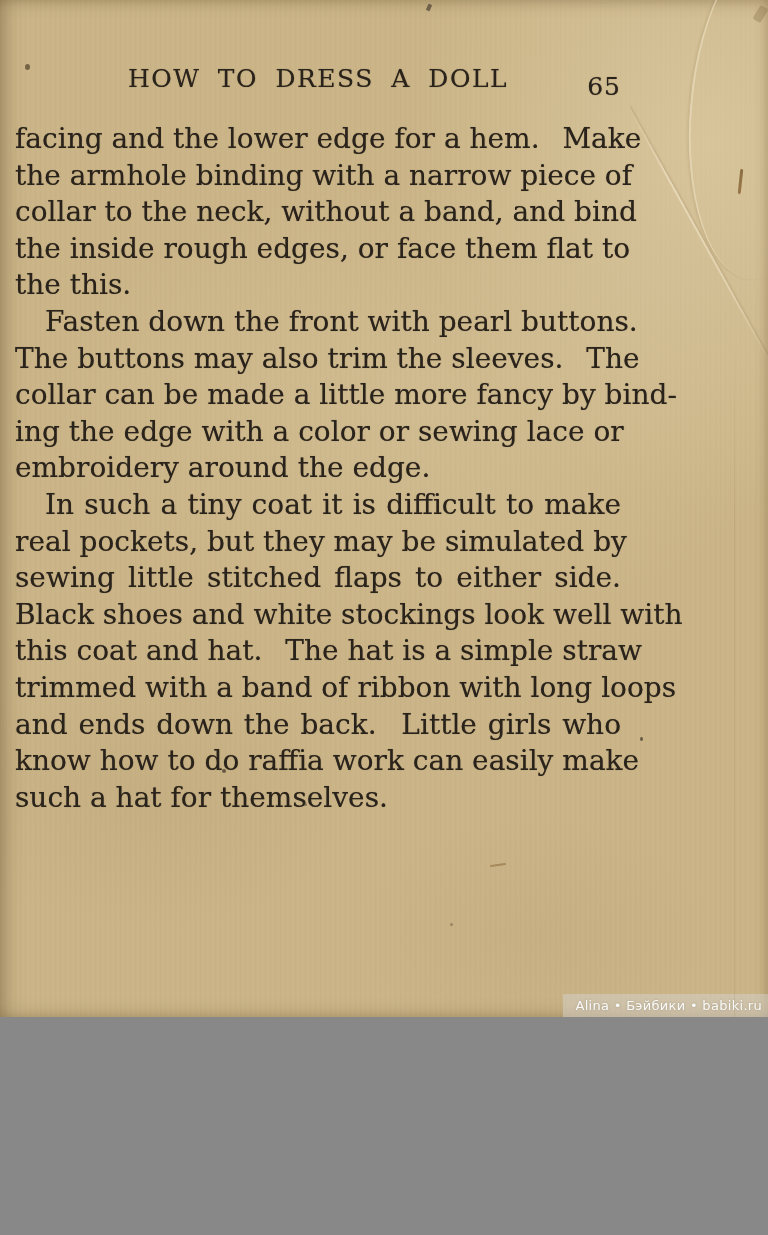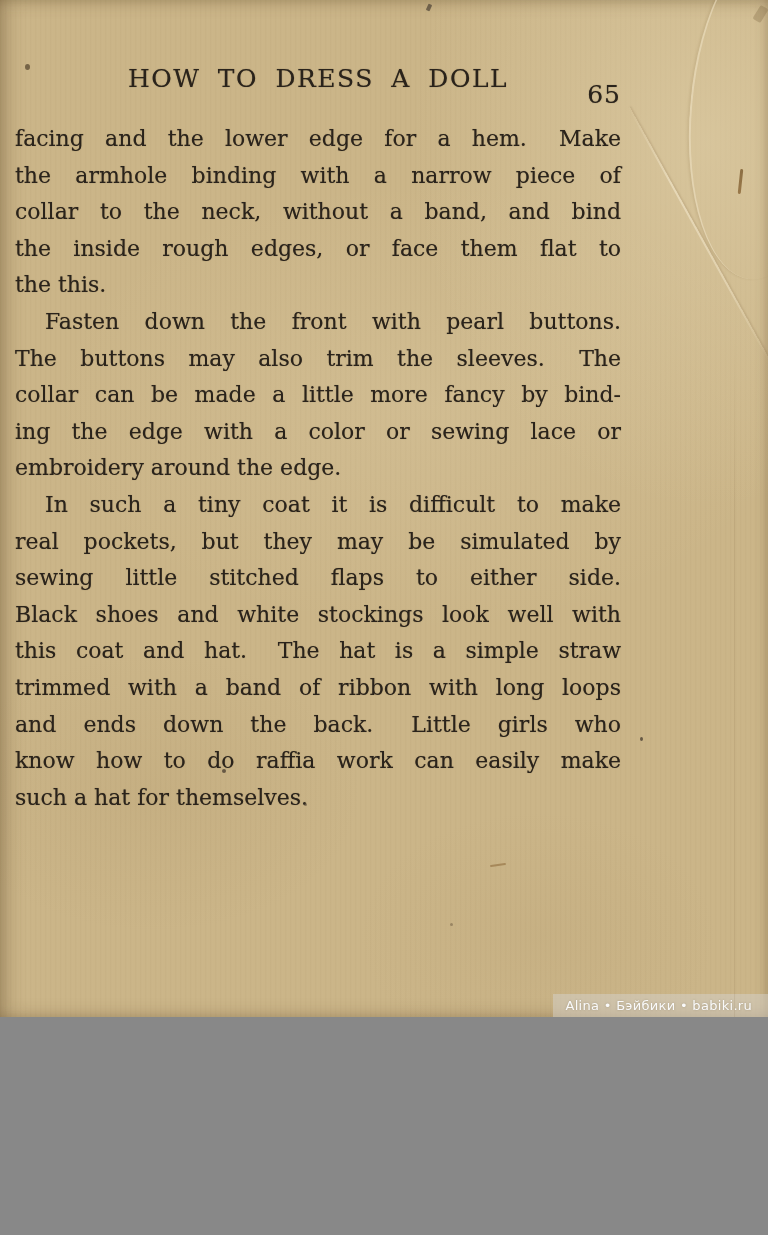--- a/index.html
+++ b/index.html
@@ -37,31 +37,31 @@
     width: 606px; height: 34px;
     text-align: center;
     font-size: 25px;
     letter-spacing: 1.5px;
     word-spacing: 8px;
     white-space: nowrap;
     text-shadow: 0 0 1px rgba(46,37,24,0.55);
   }
   .running-head .page-num {
     position: absolute;
-    right: 0; top: 16px;
+    right: 0; top: 8px;
     letter-spacing: 1px;
     word-spacing: normal;
   }
 
   
   .body-text {
     position: absolute;
     left: 15px; top: 121px;
     width: 606px;
-    font-size: 22px;
+    font-size: 28px;
     line-height: 36.6px;
     text-shadow: 0 0 0.8px rgba(48,38,24,0.50);
   }
   .body-text .line {
     text-align: justify;
     text-align-last: justify;
     white-space: nowrap; 
   }
   .body-text .line.last {
     text-align-last: left;
@@ -81,21 +81,21 @@
   }
   .page-footer .sig { font-weight: bold; font-style: italic; }
   .page-footer .dash { font-style: normal; font-weight: bold; }
 
   
   .watermark {
     position: absolute;
     right: 0; bottom: 0;
     height: 23px;
     line-height: 23px;
-    padding: 0 16px 0 13px;
+    padding: 0 6px 0 13px;
     background: rgba(214,212,206,0.48);
     font-family: "DejaVu Sans", sans-serif;
     font-size: 13px;
     color: var(--wm, #fafafa);
     text-shadow: 0 0 2px rgba(90,80,60,0.35);
     letter-spacing: 0.3px;
     white-space: nowrap;
   }
 
   

